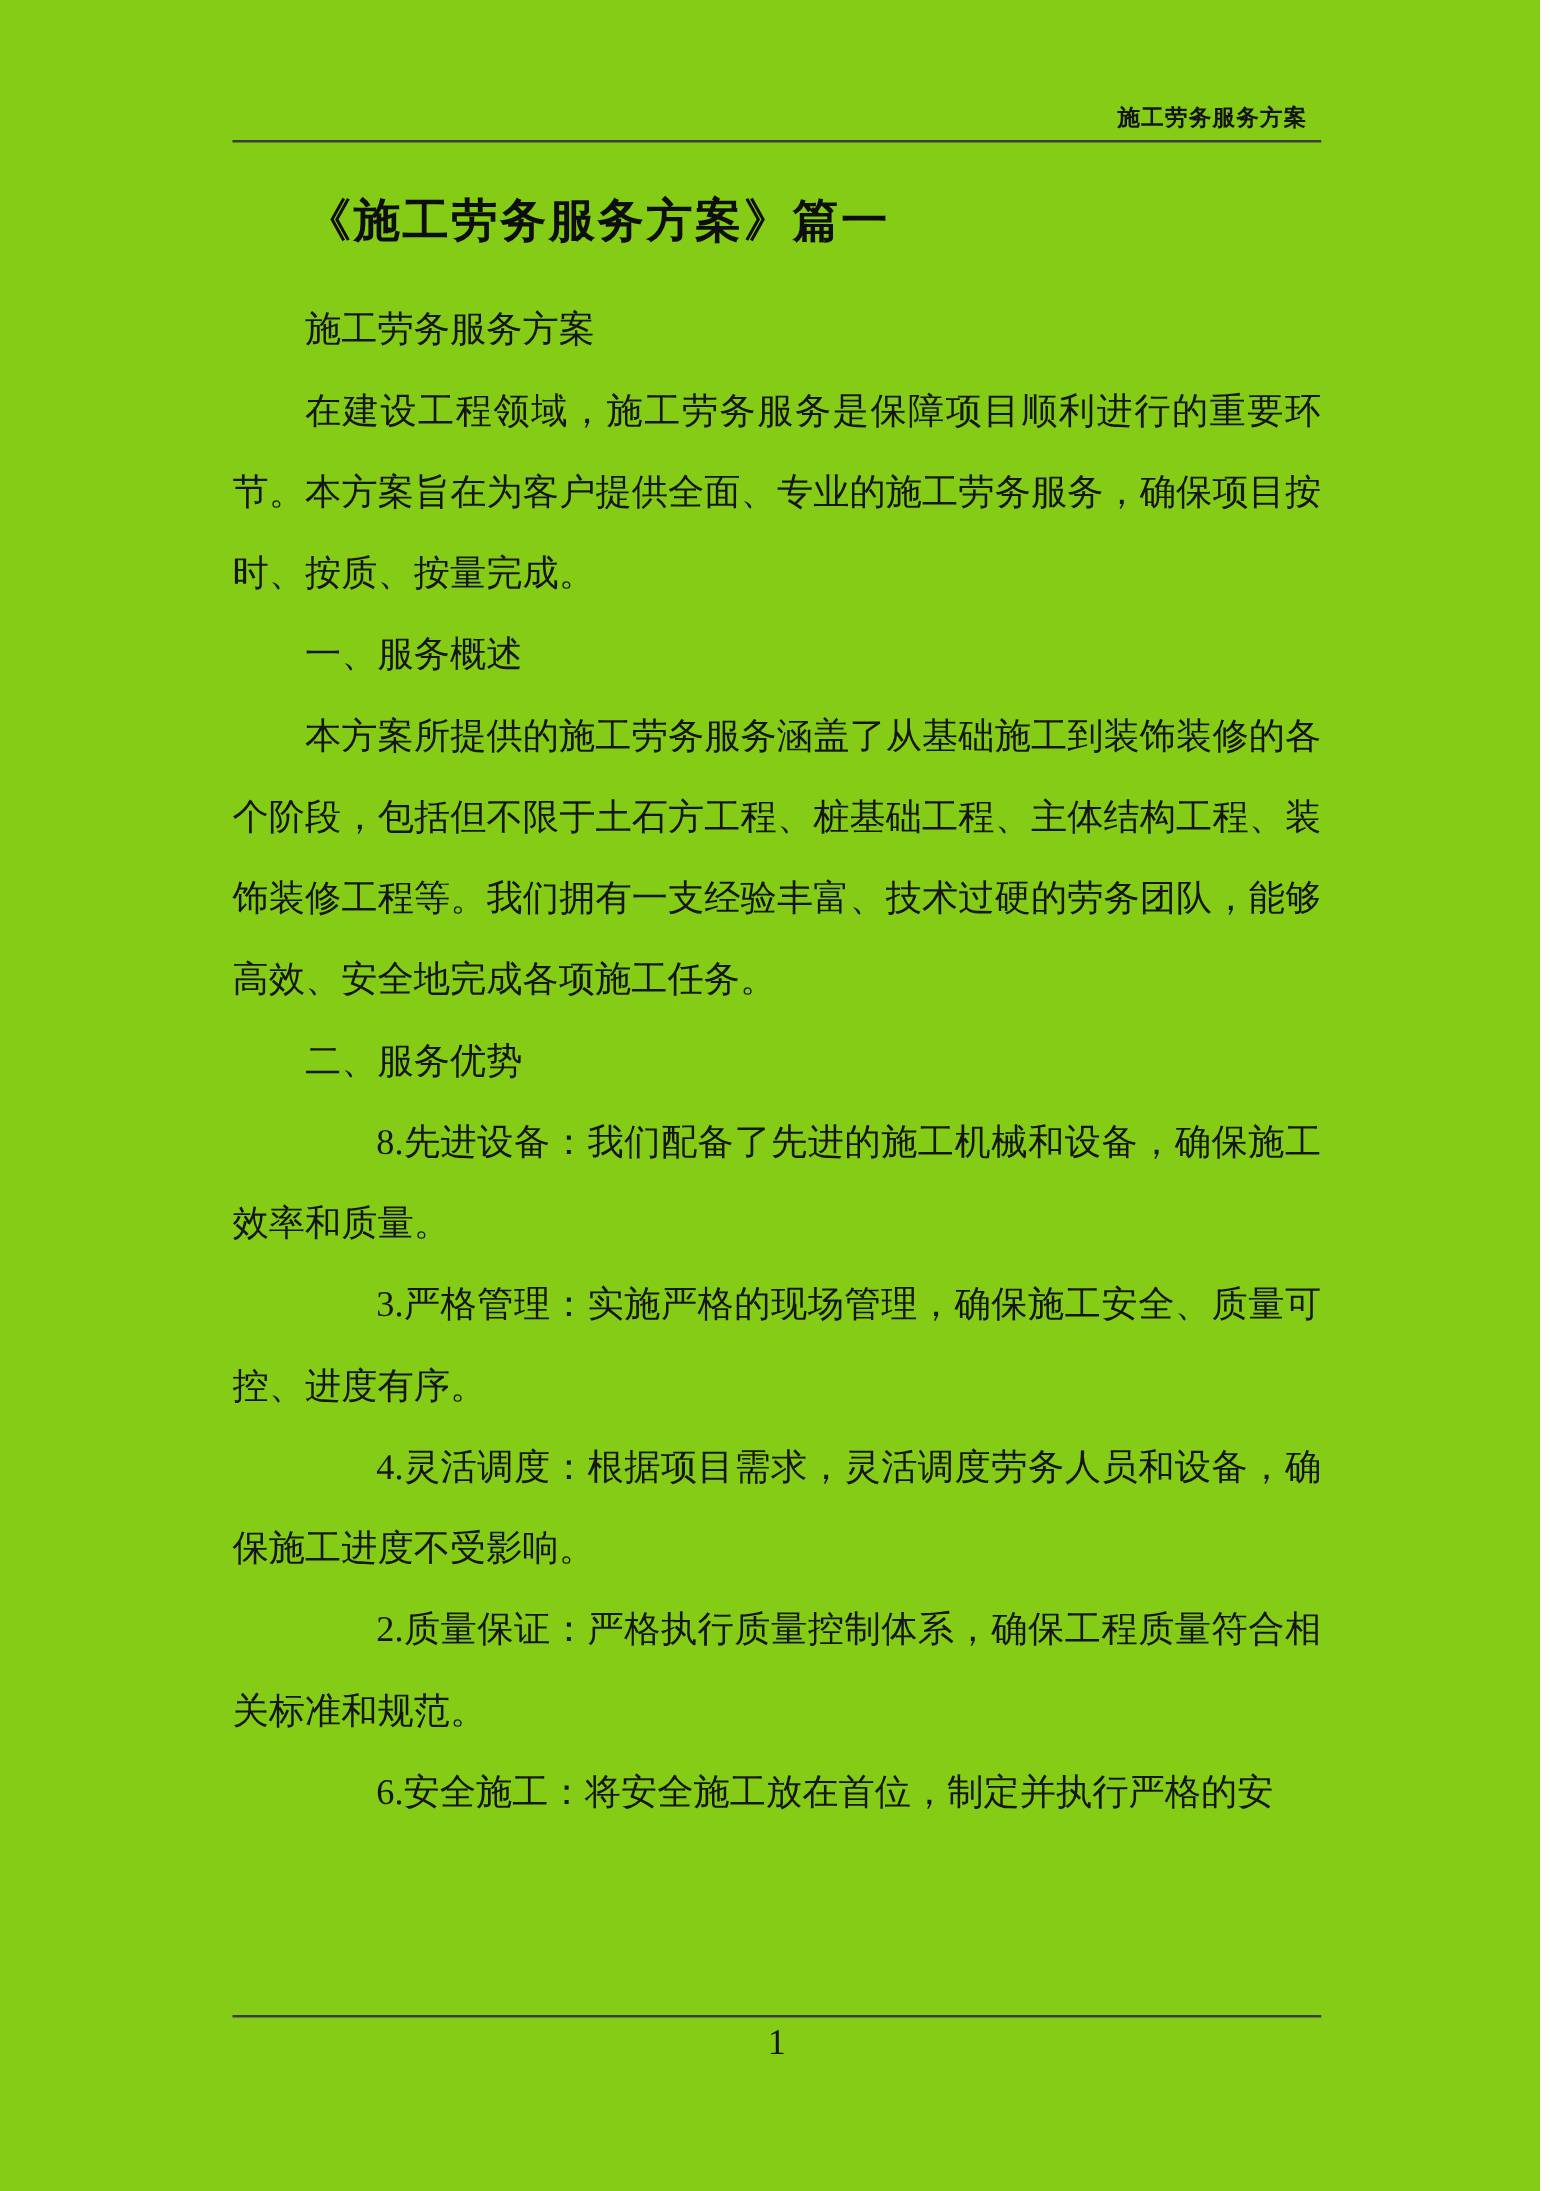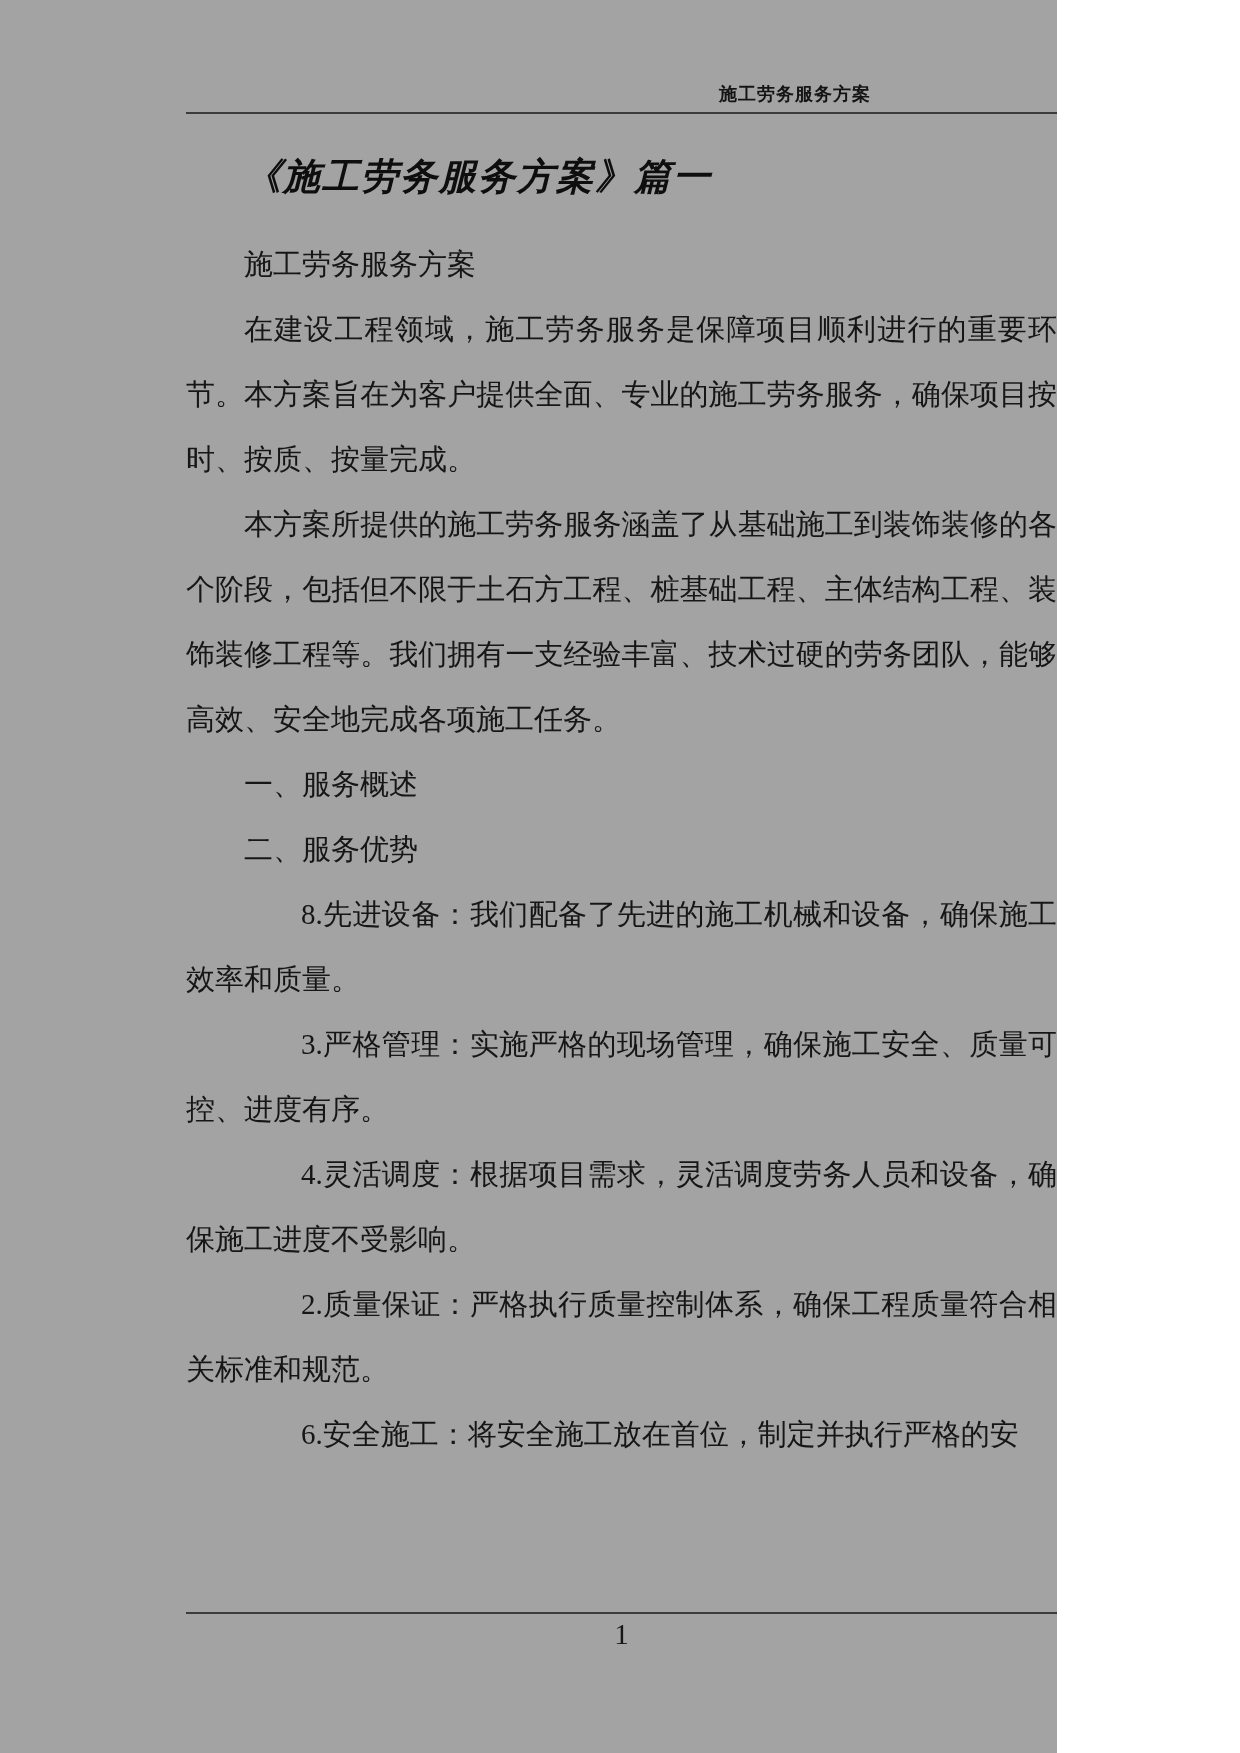--- a/index.html
+++ b/index.html
@@ -1,22 +1,22 @@
 <!DOCTYPE html>
 <html><head>
 <meta charset="utf-8">
 <style>
   * { margin: 0; padding: 0; box-sizing: border-box; }
   html, body { background: #ffffff; }
 
   .page {
     position: relative;
-    width: 1057px;
+    width: 1232px;
     height: 1753px;
-    background: #a3a3a3;
+    background: #84cc16;
     overflow: hidden;
     color: #121212;
     font-family: "Liberation Serif", "DejaVu Serif", serif;
   }
 
   
   .page-header {
     position: absolute;
     top: 82px;
     right: 186px;
@@ -41,21 +41,20 @@
     top: 152px;
     left: 186px;
     width: 871px;
     padding-left: 58px;
     font-family: "Liberation Sans", "DejaVu Sans", sans-serif;
     font-weight: 700;
     font-size: 37px;
     letter-spacing: 2px;
     color: #0e0e0e;
     white-space: nowrap;
-    font-style: italic;
   }
 
   
   .doc-body {
     position: absolute;
     top: 232px;
     left: 186px;
     width: 871px;
     font-size: 29px;
     line-height: 65px;
@@ -93,22 +92,22 @@
 
   <div class="page-header">施工劳务服务方案</div>
 
   <div class="header-rule"></div>
 
   <div class="doc-title">《施工劳务服务方案》篇一</div>
 
   <div class="doc-body" id="doc-body">
       <p class="plain">施工劳务服务方案</p>
       <p class="plain">在建设工程领域，施工劳务服务是保障项目顺利进行的重要环节。本方案旨在为客户提供全面、专业的施工劳务服务，确保项目按时、按质、按量完成。</p>
+      <p class="plain">一、服务概述</p>
       <p class="plain">本方案所提供的施工劳务服务涵盖了从基础施工到装饰装修的各个阶段，包括但不限于土石方工程、桩基础工程、主体结构工程、装饰装修工程等。我们拥有一支经验丰富、技术过硬的劳务团队，能够高效、安全地完成各项施工任务。</p>
-      <p class="plain">一、服务概述</p>
       <p class="plain">二、服务优势</p>
       <p class="numbered">8.先进设备：我们配备了先进的施工机械和设备，确保施工效率和质量。</p>
       <p class="numbered">3.严格管理：实施严格的现场管理，确保施工安全、质量可控、进度有序。</p>
       <p class="numbered">4.灵活调度：根据项目需求，灵活调度劳务人员和设备，确保施工进度不受影响。</p>
       <p class="numbered">2.质量保证：严格执行质量控制体系，确保工程质量符合相关标准和规范。</p>
       <p class="numbered">6.安全施工：将安全施工放在首位，制定并执行严格的安</p>
     </div>
 
   <div class="footer-rule"></div>
 

